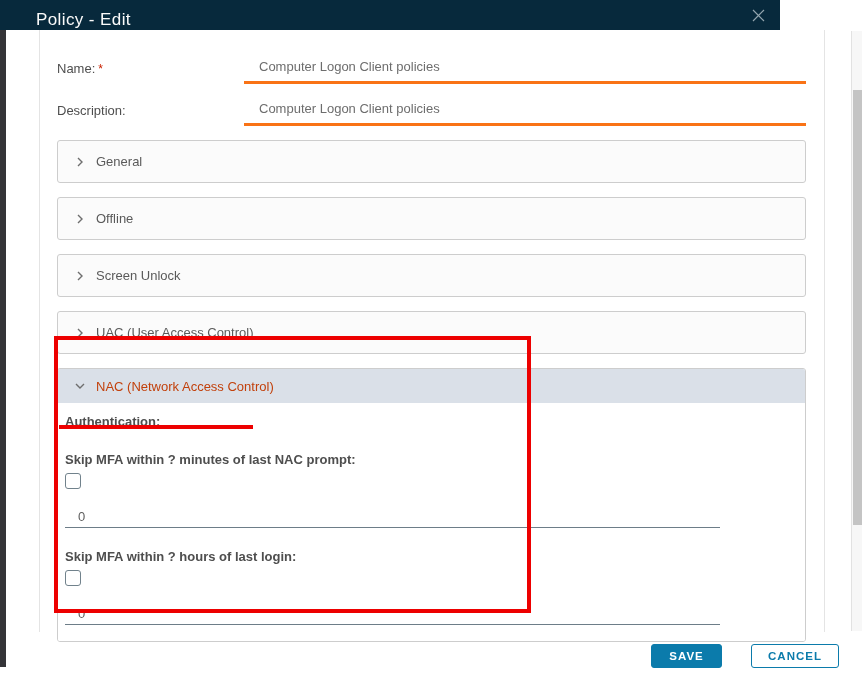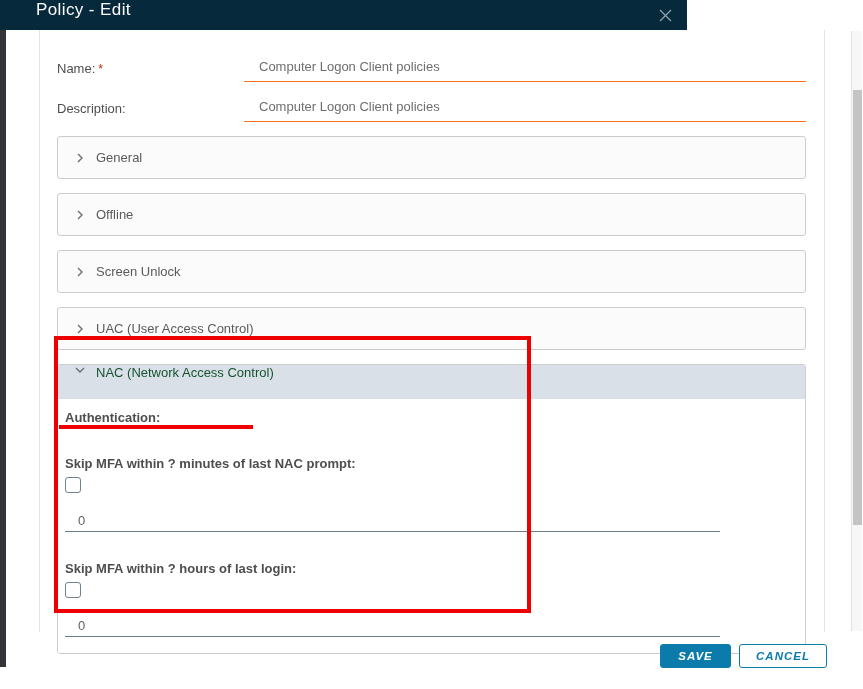--- a/index.html
+++ b/index.html
@@ -6,23 +6,23 @@
   html,body { width:863px; height:689px; }
   body {
     position:relative;
     background:#ffffff;
     font-family:"Liberation Sans", sans-serif;
     overflow:hidden;
   }
 
   
   .dlg-header {
-    position:absolute; left:0; top:0; width:687px; height:30px;
+    position:absolute; left:0; top:0; width:780px; height:30px;
     background:#07293c;
-    display:flex; align-items:flex-start;
+    display:flex; align-items:flex-end;
     padding-left:36px;
   }
   .dlg-title { color:#fafafa; font-size:17px; letter-spacing:0.4px; font-weight:400; }
   .close-btn {
     position:absolute; right:9px; top:2px; width:26px; height:26px;
     display:flex; align-items:center; justify-content:center;
     color:#93a5ae; font-size:17px; font-weight:300; cursor:pointer;
   }
 
   
@@ -33,21 +33,21 @@
     position:absolute; left:39px; top:30px; width:786px; height:602px;
     border-left:1px solid #e4e4e4; border-right:1px solid #e4e4e4;
     background:#fff;
     padding:12px 18px 0 17px;
   }
 
   .form-row { display:flex; align-items:flex-start; margin-top:13px; }
   .form-label { width:187px; padding-top:6px; font-size:13px; color:#4e4e4e; }
   .req { color:#c92100; margin-left:3px; font-size:12px; }
   .text-input {
-    flex:1; border-bottom:1px solid #f97316;
+    flex:1; border-bottom:3px solid #f97316;
     padding:4px 0 7px 15px; font-size:13px; color:#6d6d6d;
   }
   .cb {
     width:16px; height:16px; border:1px solid #71828c; border-radius:3px;
     background:#fff; position:relative; flex:0 0 auto;
   }
   .cb.checked { background:#0b7bab; border-color:#0b7bab; }
   .cb .tick {
     display:none; position:absolute; left:2px; top:-1px;
     color:#fff; font-size:12px; font-weight:bold;
@@ -59,52 +59,52 @@
   
   .section {
     margin-top:14px; height:43px;
     border:1px solid #cdcdcd; border-radius:3px; background:#fbfbfb;
     display:flex; align-items:center; padding-left:17px;
     font-size:13px; color:#5a5a5a; cursor:pointer;
   }
   .chev { display:inline-flex; margin-right:11px; color:#6e6e6e; }
   .section-open { margin-top:14px; border:1px solid #cdcdcd; border-radius:3px; overflow:hidden; }
   .section-open .sec-head {
-    height:34px; background:#dae0e8; display:flex; 
-    padding-left:17px; font-size:13px; color:#14532d; cursor:pointer;
+    height:34px; background:#dae0e8; display:flex; align-items:center;
+    padding-left:17px; font-size:13px; color:#c2410c; cursor:pointer;
   }
   .sec-body { background:#fff; padding:10px 0 16px 7px; position:relative; }
 
   .nac-label { font-size:13px; font-weight:600; color:#4e4e4e; line-height:18px; }
   .select-row {
     position:relative; width:668px; margin-top:2px;
     border-bottom:2px solid #0b7bab; height:28px;
   }
   .select-value { position:absolute; left:10px; top:7px; font-size:13px; color:#5f5f5f; }
   .select-caret { position:absolute; right:10px; top:8px; color:#9aa5ad; }
-  .mt12 { margin-top:28px; }
+  .mt12 { margin-top:20px; }
   .cb-line { margin-top:4px; }
   .num-input {
     width:655px; border-bottom:1px solid #6d7d88;
     padding:12px 0 3px 13px; margin-top:8px;
     font-size:13px; color:#5f5f5f;
   }
 
   
   .anno-rect {
     position:absolute; left:54px; top:336px; width:477px; height:277px;
     border:4px solid #ed0000; pointer-events:none; z-index:50;
   }
   .anno-underline {
     position:absolute; left:59px; top:425px; width:194px; height:4px;
     background:#ed0000; pointer-events:none; z-index:51;
   }
 
   
-  .footer { position:absolute; top:644px; right:36px; display:flex; gap:8px;font-style:italic; }
+  .footer { position:absolute; top:644px; right:24px; display:flex; gap:29px; }
   .btn {
     height:24px; border-radius:3px; font-size:11.5px; font-weight:bold;
     letter-spacing:1px; display:flex; align-items:center; justify-content:center;
     cursor:pointer; font-family:"Liberation Sans", sans-serif;
   }
   .btn-save { width:71px; background:#0b7bab; color:#ffffff; border:1px solid #0b7bab; }
   .btn-cancel { width:88px; background:#ffffff; color:#0b7bab; border:1px solid #0b7bab; }
 
   
   .sb-track {

